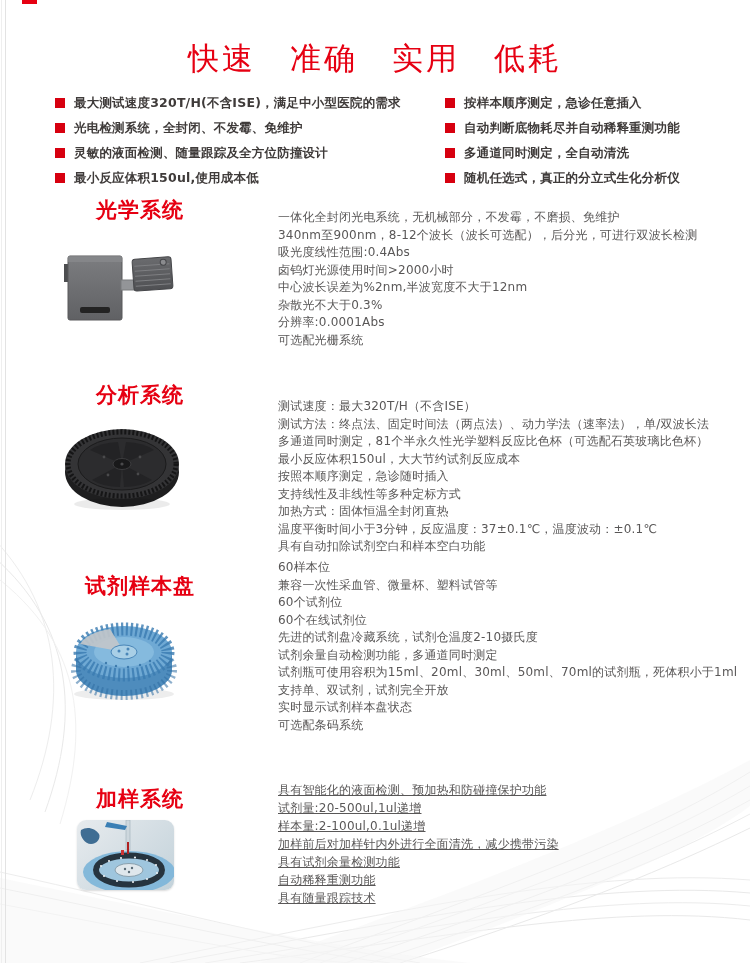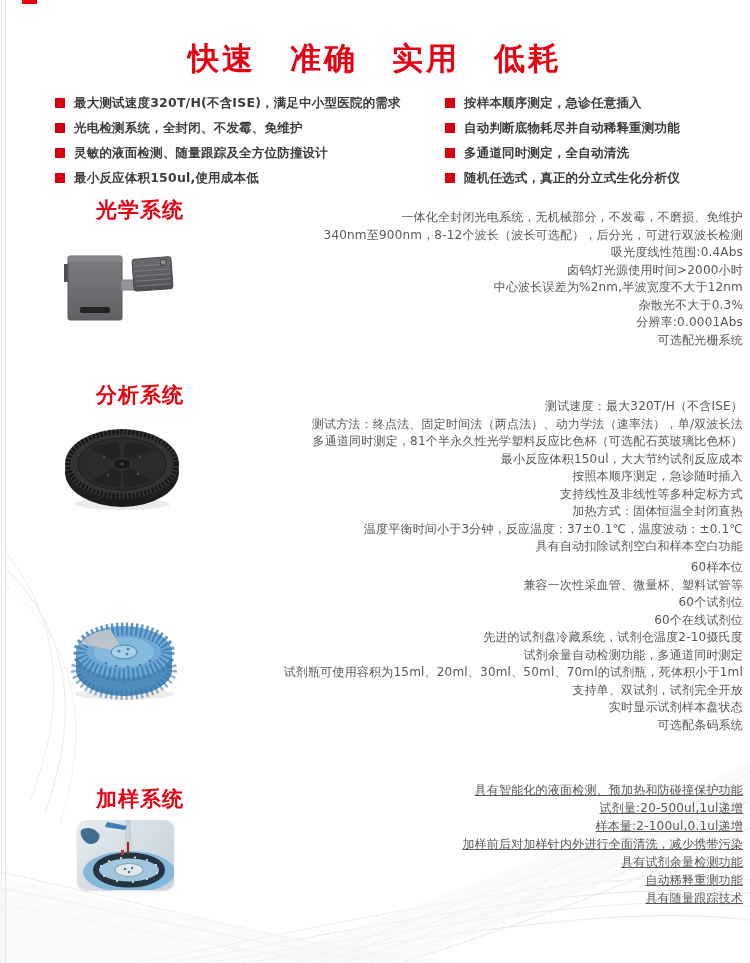--- a/index.html
+++ b/index.html
@@ -11,36 +11,36 @@
     color:#595757;
   }
   .bg-swoosh { position:absolute; left:0; top:0; width:750px; height:963px; z-index:0; }
   .edge-line { position:absolute; top:0; height:100%; width:1px; z-index:1; }
   .edge-a { left:1px; background:#efefef; }
   .edge-b { left:5px; background:#e3e3e3; }
   .top-red-dash { position:absolute; left:22px; top:0; width:15px; height:4px; background:#e60012; z-index:2; }
 
   .main-title {
     position:absolute; left:0; right:0; top:38px; text-align:center;
-    font-size:31px; font-weight:bold; color:#e60012; letter-spacing:3px; z-index:2;
+    font-size:31px; font-weight:normal; color:#e60012; letter-spacing:3px; z-index:2;
   }
 
   .hl-col { position:absolute; top:96px; z-index:2; }
   .hl-left { left:55px; width:355px; }
   .hl-right { left:445px; width:300px; }
   .hl-row { display:flex; align-items:center; height:14px; margin-bottom:11px;font-weight:bold; }
   .hl-sq { flex:0 0 10px; width:10px; height:10px; background:#d7000f; margin-right:9px; }
   .hl-txt { font-size:12.5px; color:#3f3b3a; white-space:nowrap; letter-spacing:0.2px; }
 
   .sec-title {
     position:absolute; left:55px; width:170px; text-align:center; z-index:2;
     font-size:21px; font-weight:bold; color:#e60012; letter-spacing:1px;
   }
   .sec-lines { position:absolute; left:278px; width:465px; z-index:2; }
-  .spec-line { font-size:12px; line-height:17.5px; color:#595757; white-space:nowrap; letter-spacing:0.2px;text-align:right; }
+  .spec-line { font-size:12px; line-height:17.5px; color:#595757; white-space:nowrap; letter-spacing:0.2px; }
   .lh18 .spec-line { line-height:18px;text-decoration:underline; }
 
   .sec-img { position:absolute; z-index:2; }
   .img1 { left:64px; top:252px; }
   .img2 { left:60px; top:420px; }
   .img3 { left:66px; top:606px; }
   .img4 { left:77px; top:820px; width:97px; height:70px; border-radius:9px; overflow:hidden;
           background:linear-gradient(135deg,#e7ebee 0%,#d3dde3 55%,#c3d2da 100%);
           box-shadow:0 1px 2px rgba(0,0,0,0.15); }
 </style>
@@ -192,20 +192,21 @@
     <div class="spec-line">测试方法：终点法、固定时间法（两点法）、动力学法（速率法），单/双波长法</div>
     <div class="spec-line">多通道同时测定，81个半永久性光学塑料反应比色杯（可选配石英玻璃比色杯）</div>
     <div class="spec-line">最小反应体积150ul，大大节约试剂反应成本</div>
     <div class="spec-line">按照本顺序测定，急诊随时插入</div>
     <div class="spec-line">支持线性及非线性等多种定标方式</div>
     <div class="spec-line">加热方式：固体恒温全封闭直热</div>
     <div class="spec-line">温度平衡时间小于3分钟，反应温度：37±0.1℃，温度波动：±0.1℃</div>
     <div class="spec-line">具有自动扣除试剂空白和样本空白功能</div>
   </div>
 
+  <div class="sec-title" style="top:572px">试剂样本盘</div>
 
   <div class="sec-img img3">
     <svg width="120" height="96" viewBox="0 0 120 96">
       <ellipse cx="58" cy="88" rx="50" ry="6" fill="#000" opacity="0.07"></ellipse>
       <path d="M10,46 L10,64 A48,26 0 0 0 106,64 L106,46 Z" fill="#4e8cbd"></path>
       <ellipse cx="58" cy="64" rx="48" ry="25" fill="none" stroke="#2f6ea3" stroke-width="10" stroke-dasharray="2 3" opacity="0.55"></ellipse>
       <ellipse cx="58" cy="46" rx="48" ry="26" fill="#6fa9d4"></ellipse>
       <ellipse cx="58" cy="46" rx="44" ry="23" fill="none" stroke="#3a7ab0" stroke-width="13" stroke-dasharray="2.2 2.6" opacity="0.8"></ellipse>
       <ellipse cx="58" cy="46" rx="30" ry="15" fill="#85bade"></ellipse>
       <path d="M58,46 L14,38 A46,24 0 0 1 44,23 Z" fill="#c3c7ca" opacity="0.9"></path>

